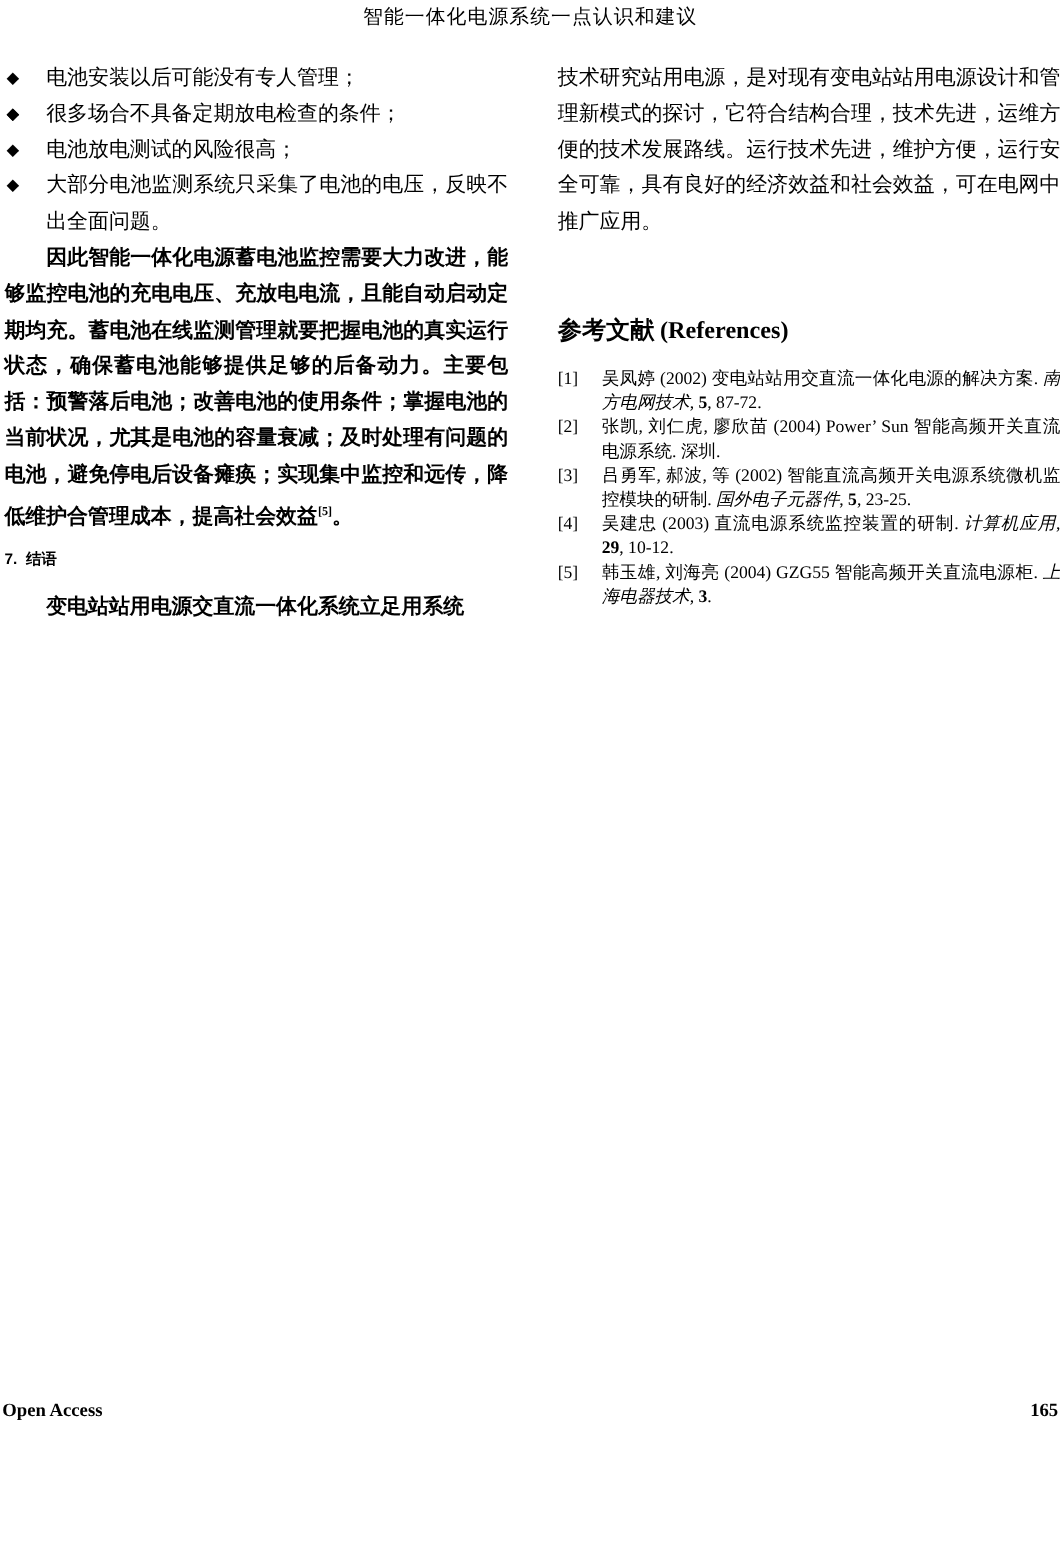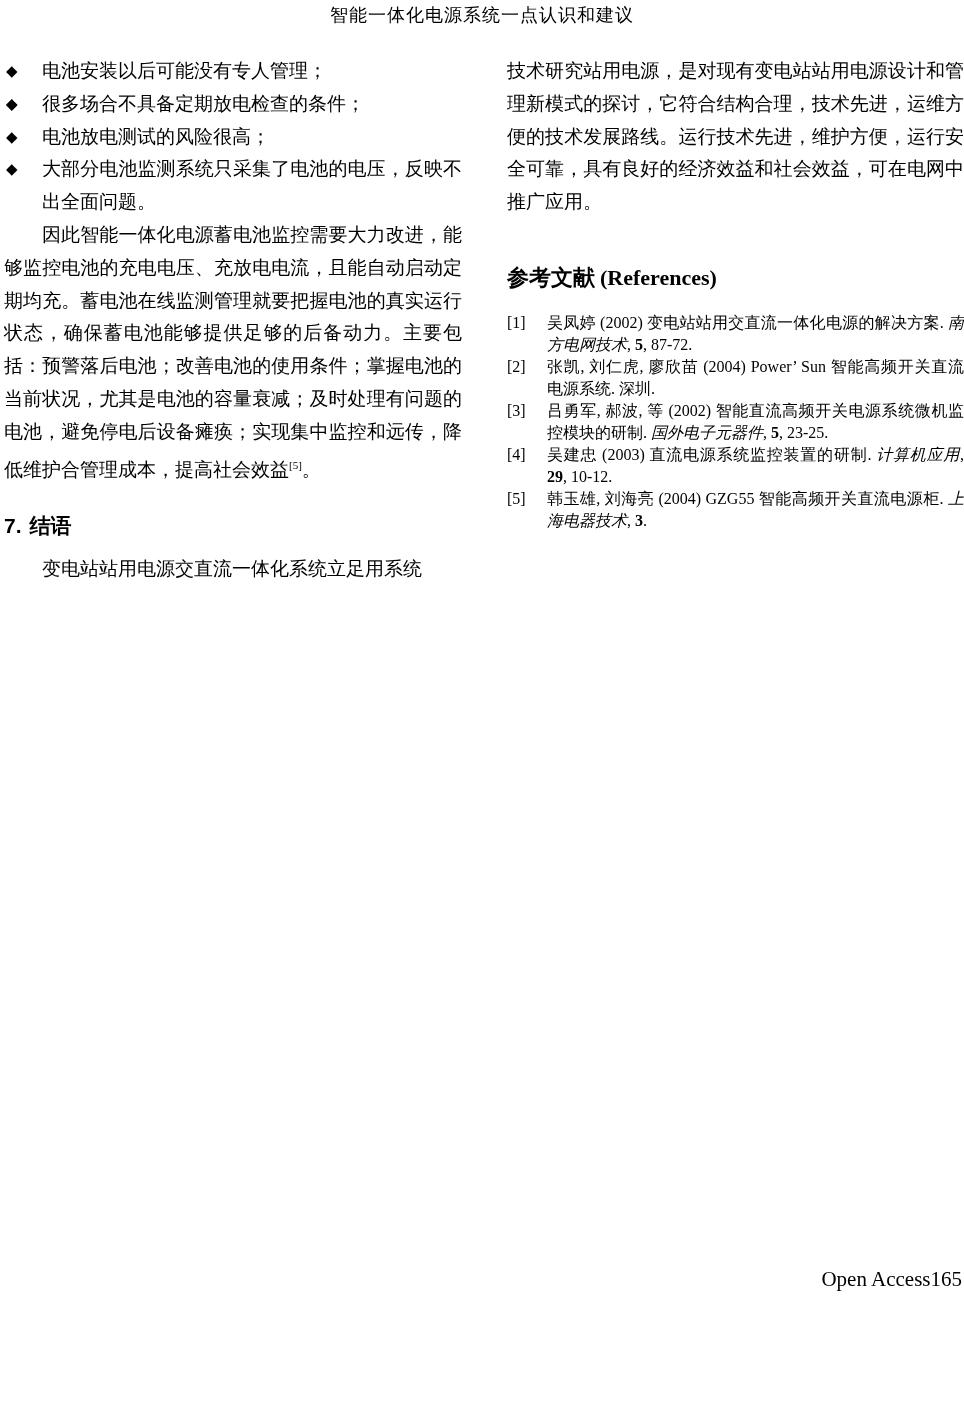--- a/index.html
+++ b/index.html
@@ -38,36 +38,36 @@
     text-justify: inter-ideograph;
   }
   .bullets { list-style: none; }
   .bullets li { position: relative; padding-left: 38px; }
   .bullets .diamond {
     position: absolute;
     left: 2px;
     top: 0;
     font-size: 15px;
   }
-  .indent { text-indent: 38px; }
+  .indent { text-indent: 38px; font-weight: bold; }
   .cite { font-size: 11px; }
   .sec-heading {
     font-family: "Liberation Sans", "DejaVu Sans", sans-serif;
-    font-size: 21px;
+    font-size: 14px;
     line-height: 27px;
     font-weight: bold;
-    margin-top: 25px;
+    margin-top: 8px;
   }
   .sec-heading .sec-num { margin-right: 8px; }
   .sec-para { margin-top: 14px; }
   .ref-heading {
     font-size: 22px;
     line-height: 30px;
     font-weight: bold;
-    margin-top: 44px;
+    margin-top: 66px;
   }
   .ref-heading .zh { font-family: "Liberation Sans", "DejaVu Sans", sans-serif; }
   .ref-heading .en { font-family: "Liberation Serif", "DejaVu Serif", serif; margin-left: 5px; }
   .refs {
     list-style: none;
     margin-top: 19px;
     font-size: 16px;
     line-height: 22px;
     text-align: justify;
     text-justify: inter-ideograph;
@@ -75,22 +75,23 @@
   .refs .ref { position: relative; padding-left: 40px; }
   .refs .ref-marker { position: absolute; left: 0; }
   .journal { font-style: italic; }
   .vol { font-weight: bold; }
   .footer {
     position: absolute;
     left: 2px;
     right: 2px;
     bottom: 2px;
     display: flex;
-    justify-content: flex-end;
-    font-size: 21px;
+    justify-content: space-between;
+    font-size: 17px;
+    font-weight: bold;
   }
 </style>
 </head>
 <body>
 
 <div class="page">
 
   <div class="title">智能一体化电源系统一点认识和建议</div>
 
   <div class="columns">

